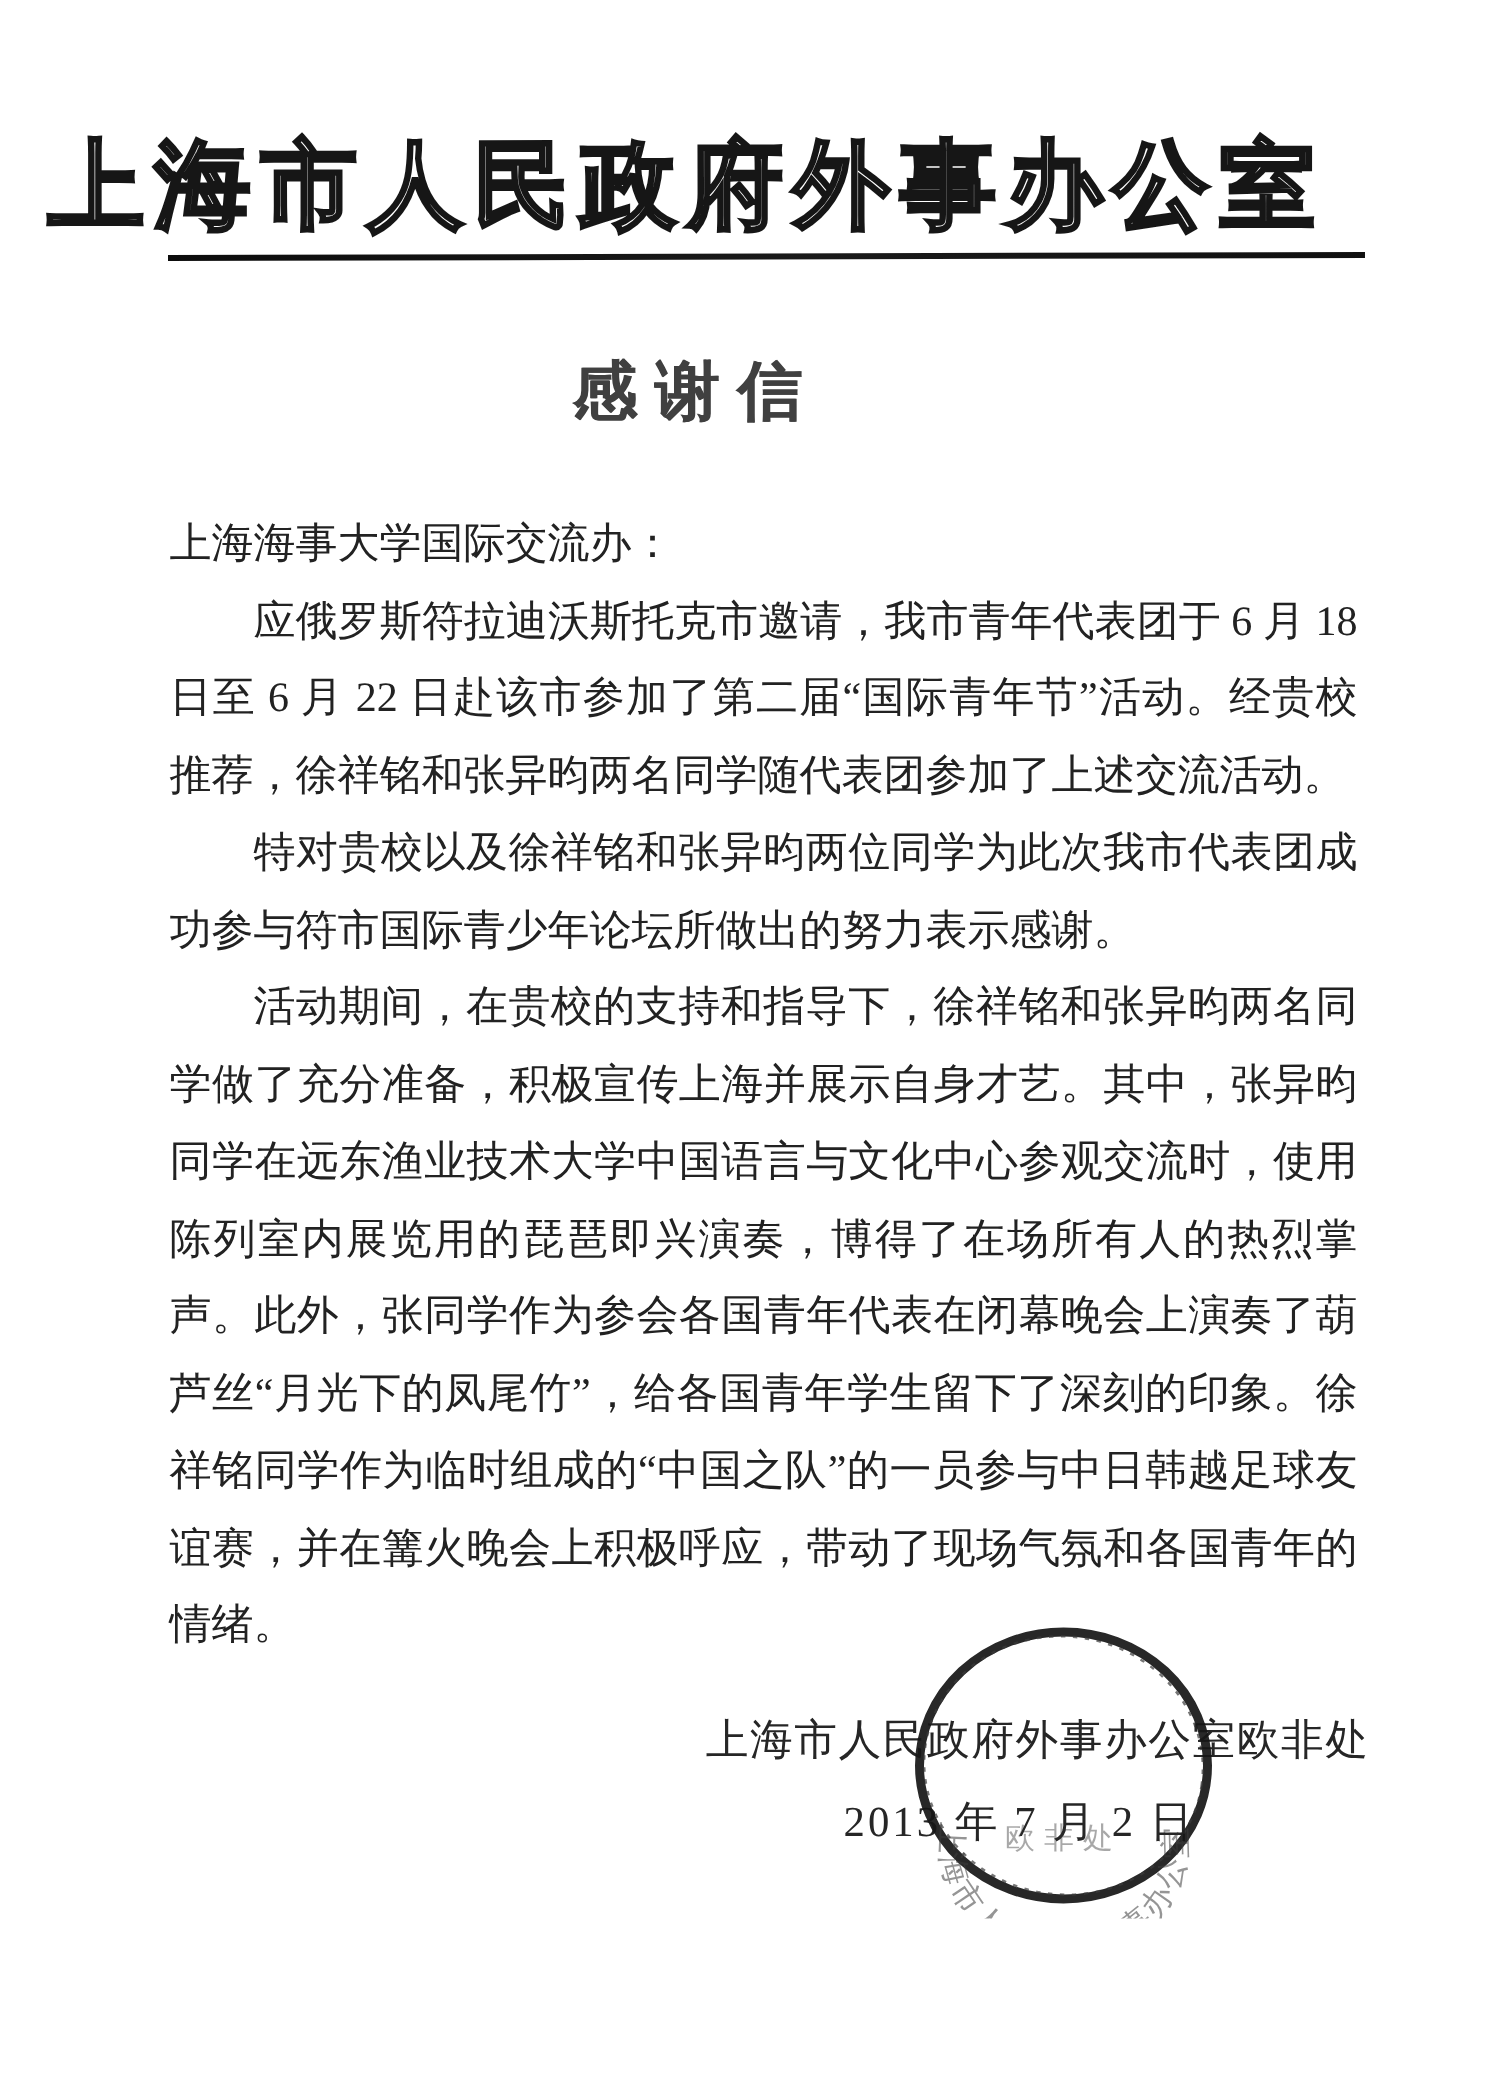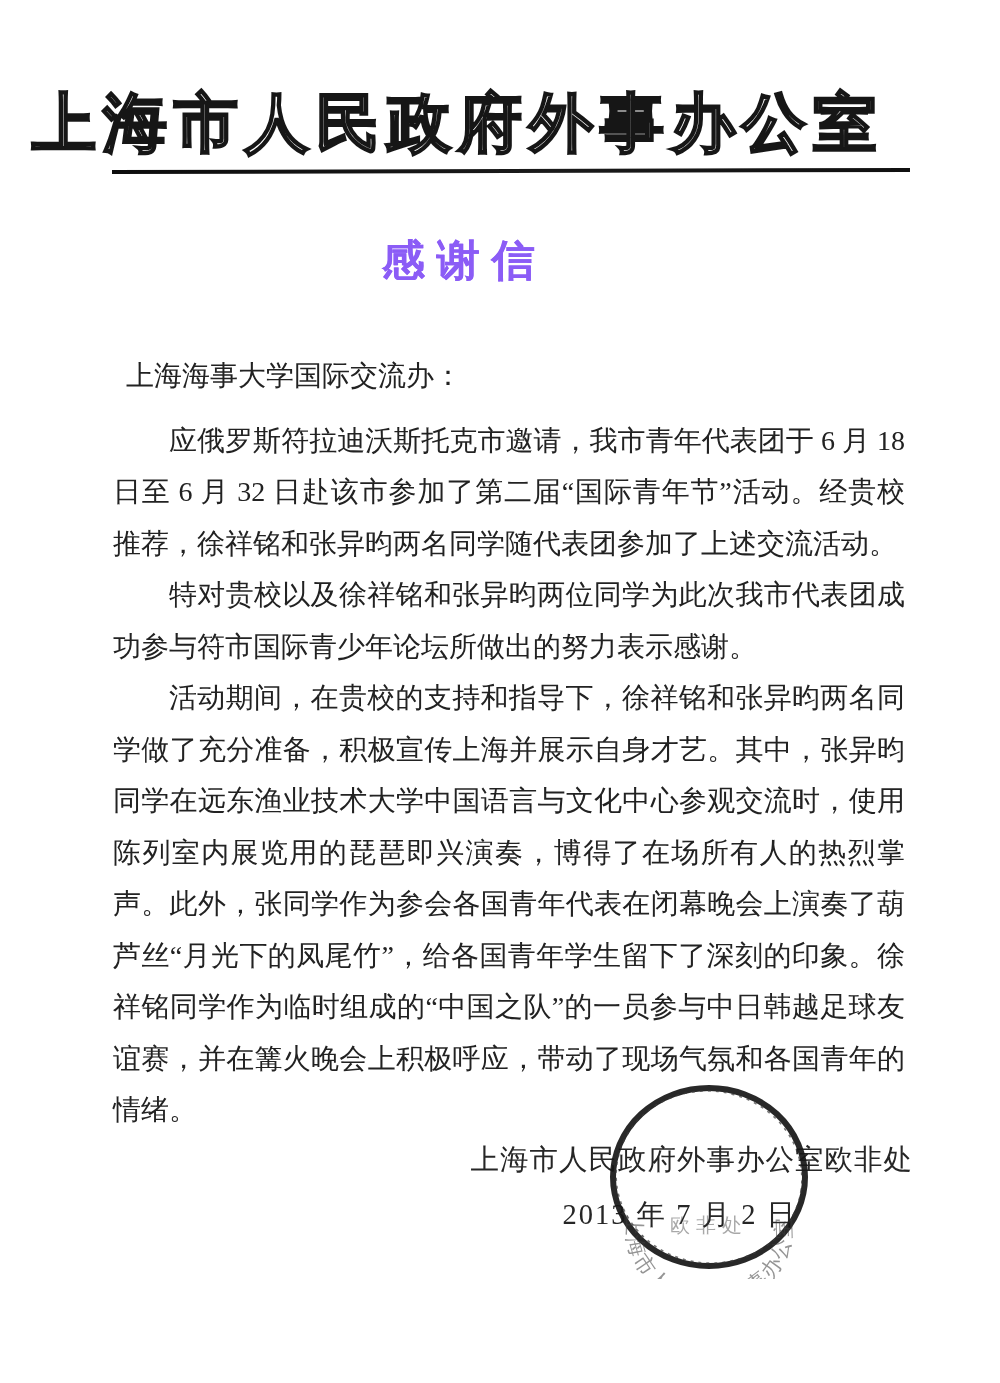--- a/index.html
+++ b/index.html
@@ -38,34 +38,34 @@
   }
   
   .letter-title {
     position: absolute;
     top: 232px; left: 0; width: 100%;
     text-align: center;
     font-size: 43px;
     font-weight: 700;
     letter-spacing: 12px;
     text-indent: 12px;
-    color: #8b5cf6;
+    color: #404040;
     text-shadow: 0.6px 0 currentColor;
   }
   
   .letter-body {
     position: absolute;
     top: 337px; left: 113px;
     width: 792px;
     font-size: 28px;
     line-height: 51.5px;
     text-align: justify;
     color: #222;
   }
-  .letter-body .salutation { margin: 13px; }
+  .letter-body .salutation { margin: 0; }
   .letter-body p.para { margin: 0; text-indent: 2em; }
   
   .sign-line {
     position: absolute;
     top: 1141px; left: 113px; width: 800px;
     text-align: right;
     font-size: 28.5px;
     letter-spacing: 1px;
     color: #262626;
     font-family: Liberation Serif, serif;
@@ -96,21 +96,21 @@
 
   <div class="letterhead">上海市人民政府外事办公室</div>
 
   <div class="head-rule"></div>
 
   <div class="letter-title">感谢信</div>
 
   <div class="letter-body">
     <p class="salutation">上海海事大学国际交流办：</p>
     <div>
-        <p class="para">应俄罗斯符拉迪沃斯托克市邀请，我市青年代表团于 6 月 18 日至 6 月 32 日赴该市参加了第二届“国际青年节”活动。经贵校推荐，徐祥铭和张异昀两名同学随代表团参加了上述交流活动。</p>
+        <p class="para">应俄罗斯符拉迪沃斯托克市邀请，我市青年代表团于 6 月 18 日至 6 月 22 日赴该市参加了第二届“国际青年节”活动。经贵校推荐，徐祥铭和张异昀两名同学随代表团参加了上述交流活动。</p>
         <p class="para">特对贵校以及徐祥铭和张异昀两位同学为此次我市代表团成功参与符市国际青少年论坛所做出的努力表示感谢。</p>
         <p class="para">活动期间，在贵校的支持和指导下，徐祥铭和张异昀两名同学做了充分准备，积极宣传上海并展示自身才艺。其中，张异昀同学在远东渔业技术大学中国语言与文化中心参观交流时，使用陈列室内展览用的琵琶即兴演奏，博得了在场所有人的热烈掌声。此外，张同学作为参会各国青年代表在闭幕晚会上演奏了葫芦丝“月光下的凤尾竹”，给各国青年学生留下了深刻的印象。徐祥铭同学作为临时组成的“中国之队”的一员参与中日韩越足球友谊赛，并在篝火晚会上积极呼应，带动了现场气氛和各国青年的情绪。</p>
       </div>
   </div>
 
   <div class="sign-line">上海市人民政府外事办公室欧非处</div>
 
   <div class="date-line">2013 年 7 月 2 日</div>
 
   <svg class="stamp" viewBox="0 0 220 202" xmlns="http://www.w3.org/2000/svg">

